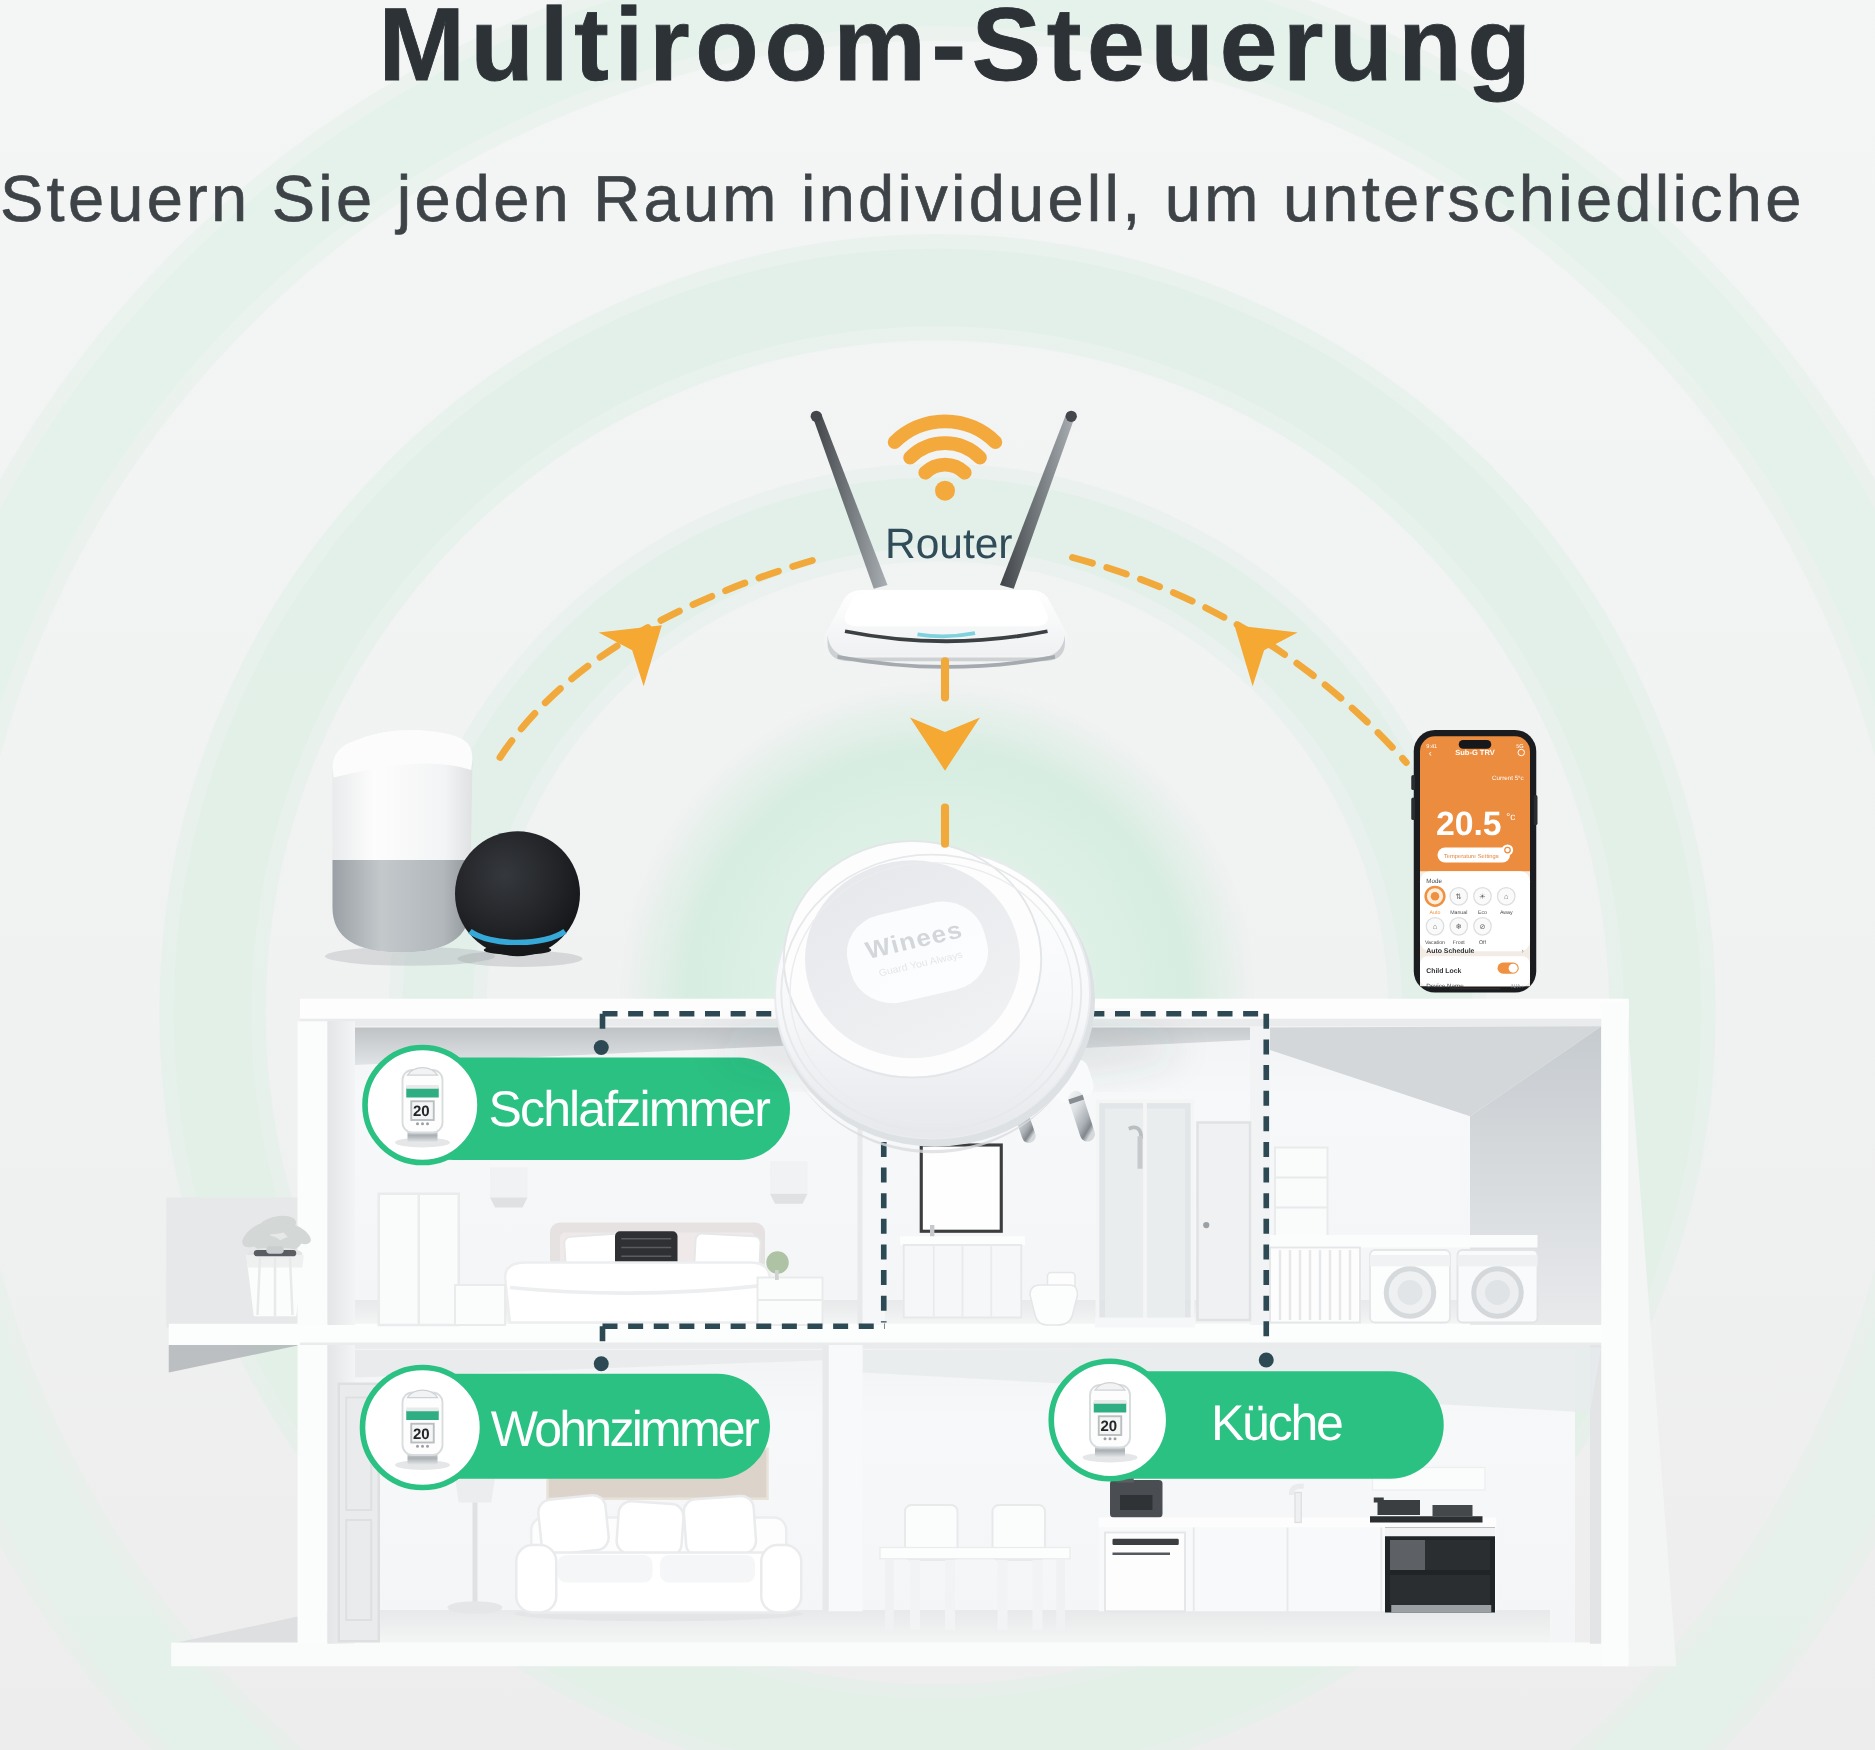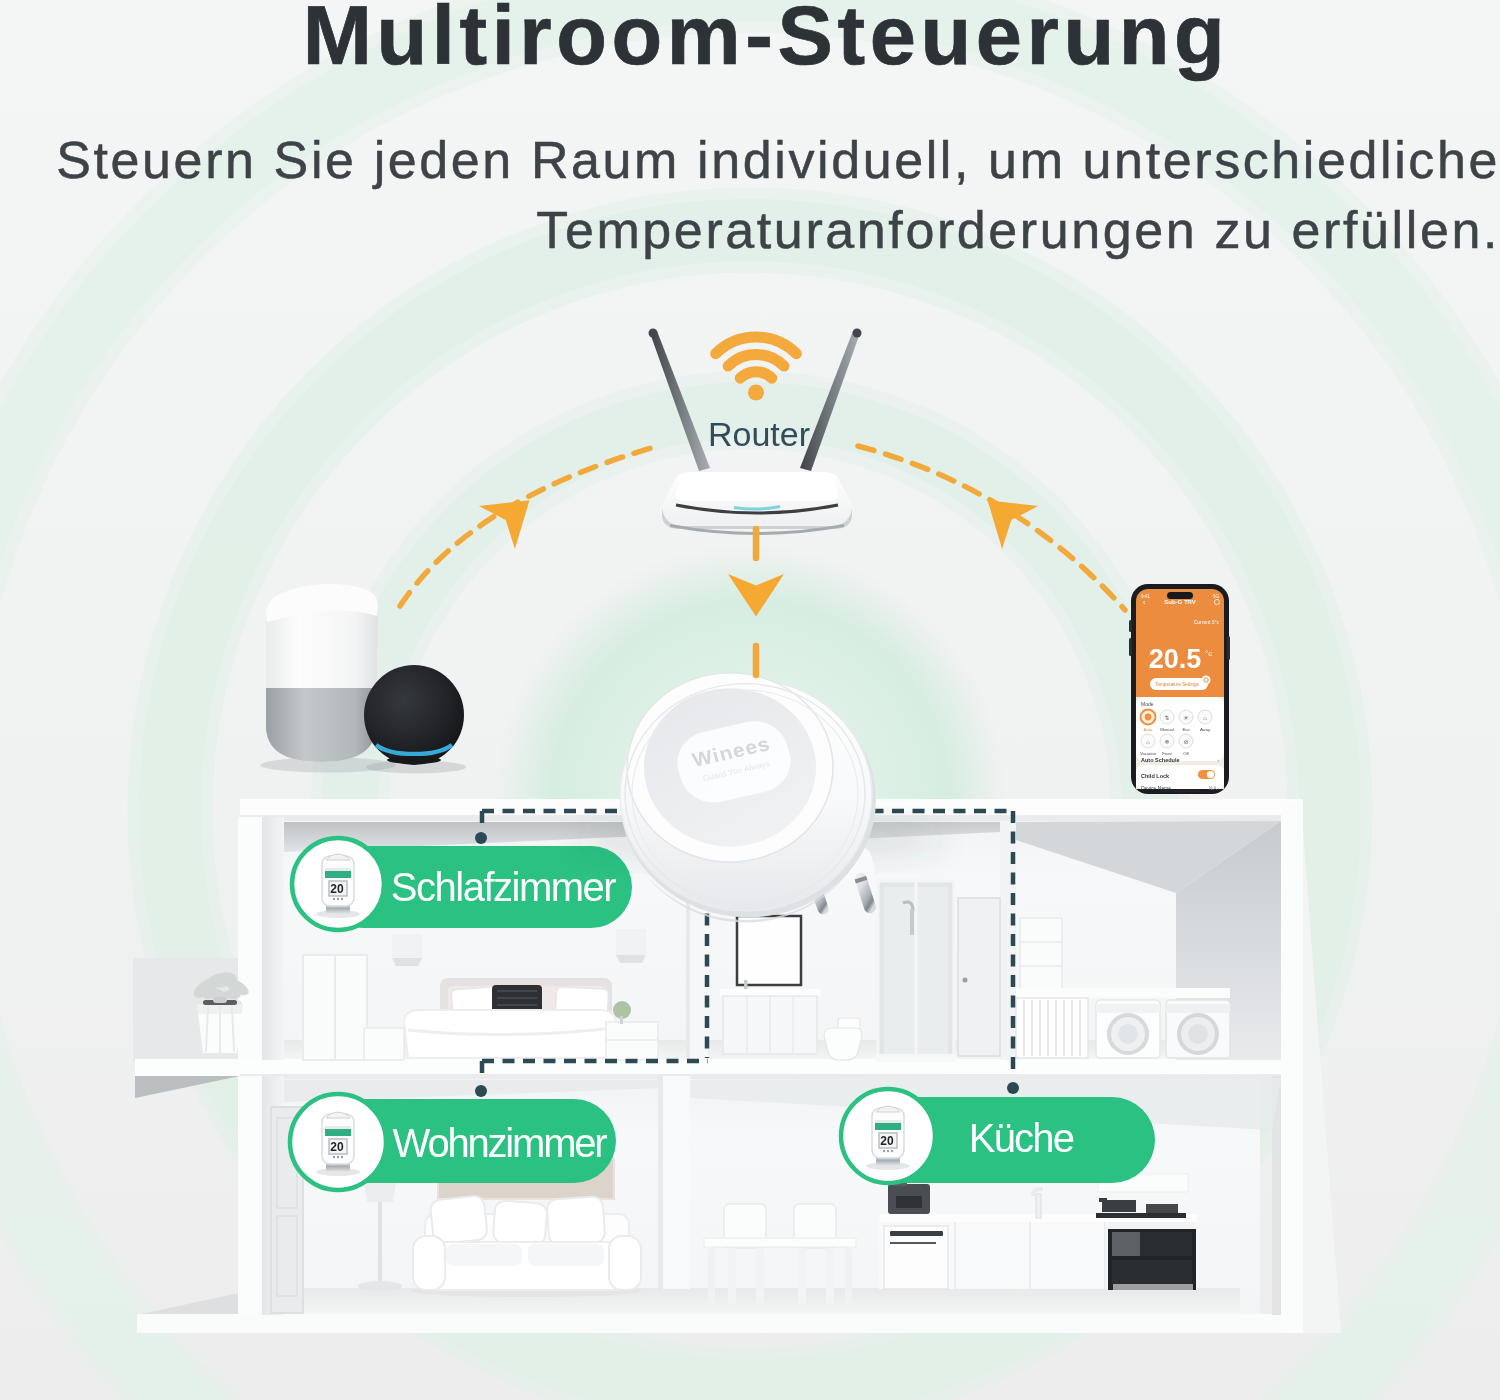--- a/index.html
+++ b/index.html
@@ -1,20 +1,20 @@
 <!DOCTYPE html>
 <html><head>
 <meta charset="utf-8">
 <style>
   html,body{margin:0;padding:0;}
   body{width:1500px;height:1400px;overflow:hidden;font-family:"Liberation Sans",sans-serif;}
   #page{position:relative;width:1500px;height:1400px;background:#f1f2f2;overflow:hidden;}
   #title{position:absolute;left:16px;top:-14px;width:1500px;text-align:center;
     font-size:83px;font-weight:700;color:#2d3237;letter-spacing:4.6px;line-height:100px;-webkit-text-stroke:0.7px #2d3237;}
-  #sub{position:absolute;left:0;top:125px;width:1500px;text-align:right;
+  #sub{position:absolute;left:0;top:125px;width:1500px;text-align:left;
     font-size:52px;font-weight:400;color:#3e4347;line-height:70px;letter-spacing:2.6px;-webkit-text-stroke:0.5px #3e4347;}
   #sub span{display:block;white-space:nowrap;}
   svg{position:absolute;left:0;top:0;}
 </style>
 </head>
 <body>
 <div id="page">
 <svg id="scene" width="1500" height="1400" viewBox="0 0 1500 1400">
 <defs>
   <radialGradient id="gInner" cx="50%" cy="50%" r="50%">
@@ -569,15 +569,14 @@
   <g fill="#f5a832">
     <path d="M-28,-21 L0,-9.5 L28,-21 L0,21.5 Z" transform="translate(756 595)"></path>
     <path d="M-28,-21 L0,-9.5 L28,-21 L0,21.5 Z" transform="translate(513 514) rotate(-130)"></path>
     <path d="M-28,-21 L0,-9.5 L28,-21 L0,21.5 Z" transform="translate(1004 514) rotate(130)"></path>
   </g>
 </g>
 </svg>
 <div id="title">Multiroom-Steuerung</div>
 <div id="sub">
       <span class="l1">Steuern Sie jeden Raum individuell, um unterschiedliche</span>
-      <span>Temperaturanforderungen zu erfüllen.</span>
     </div>
 </div>
 
 </body></html>

